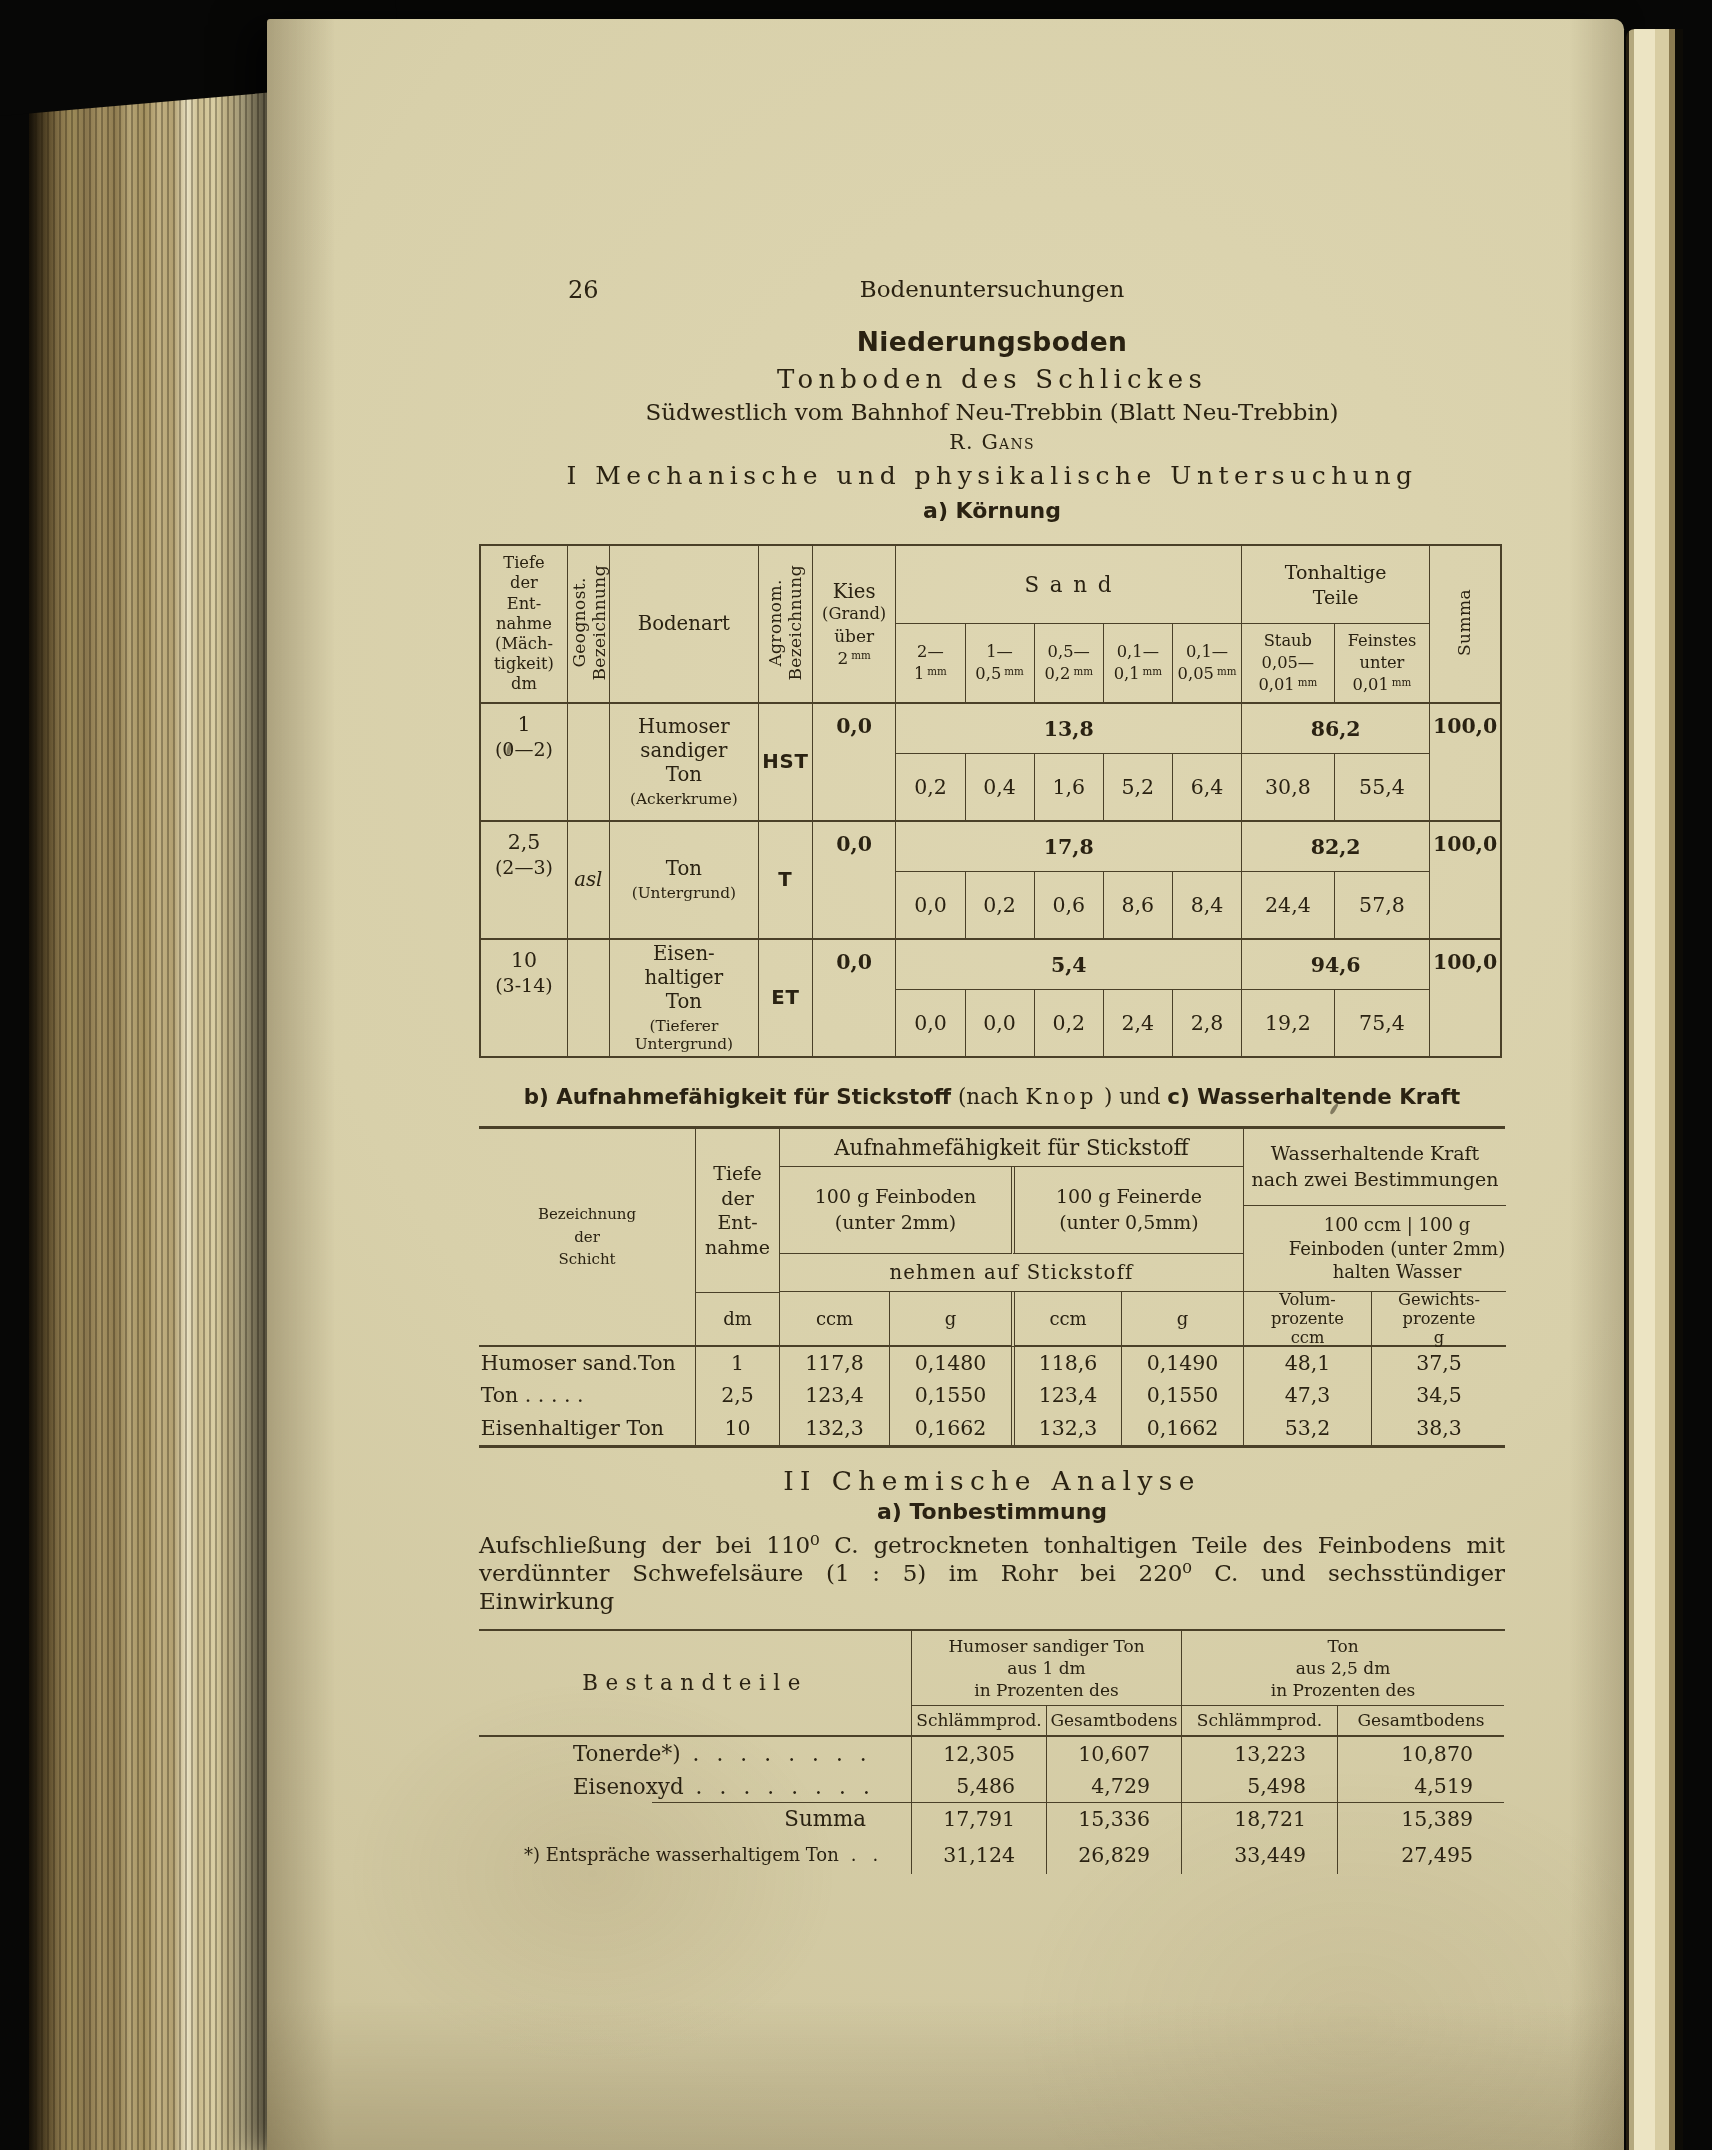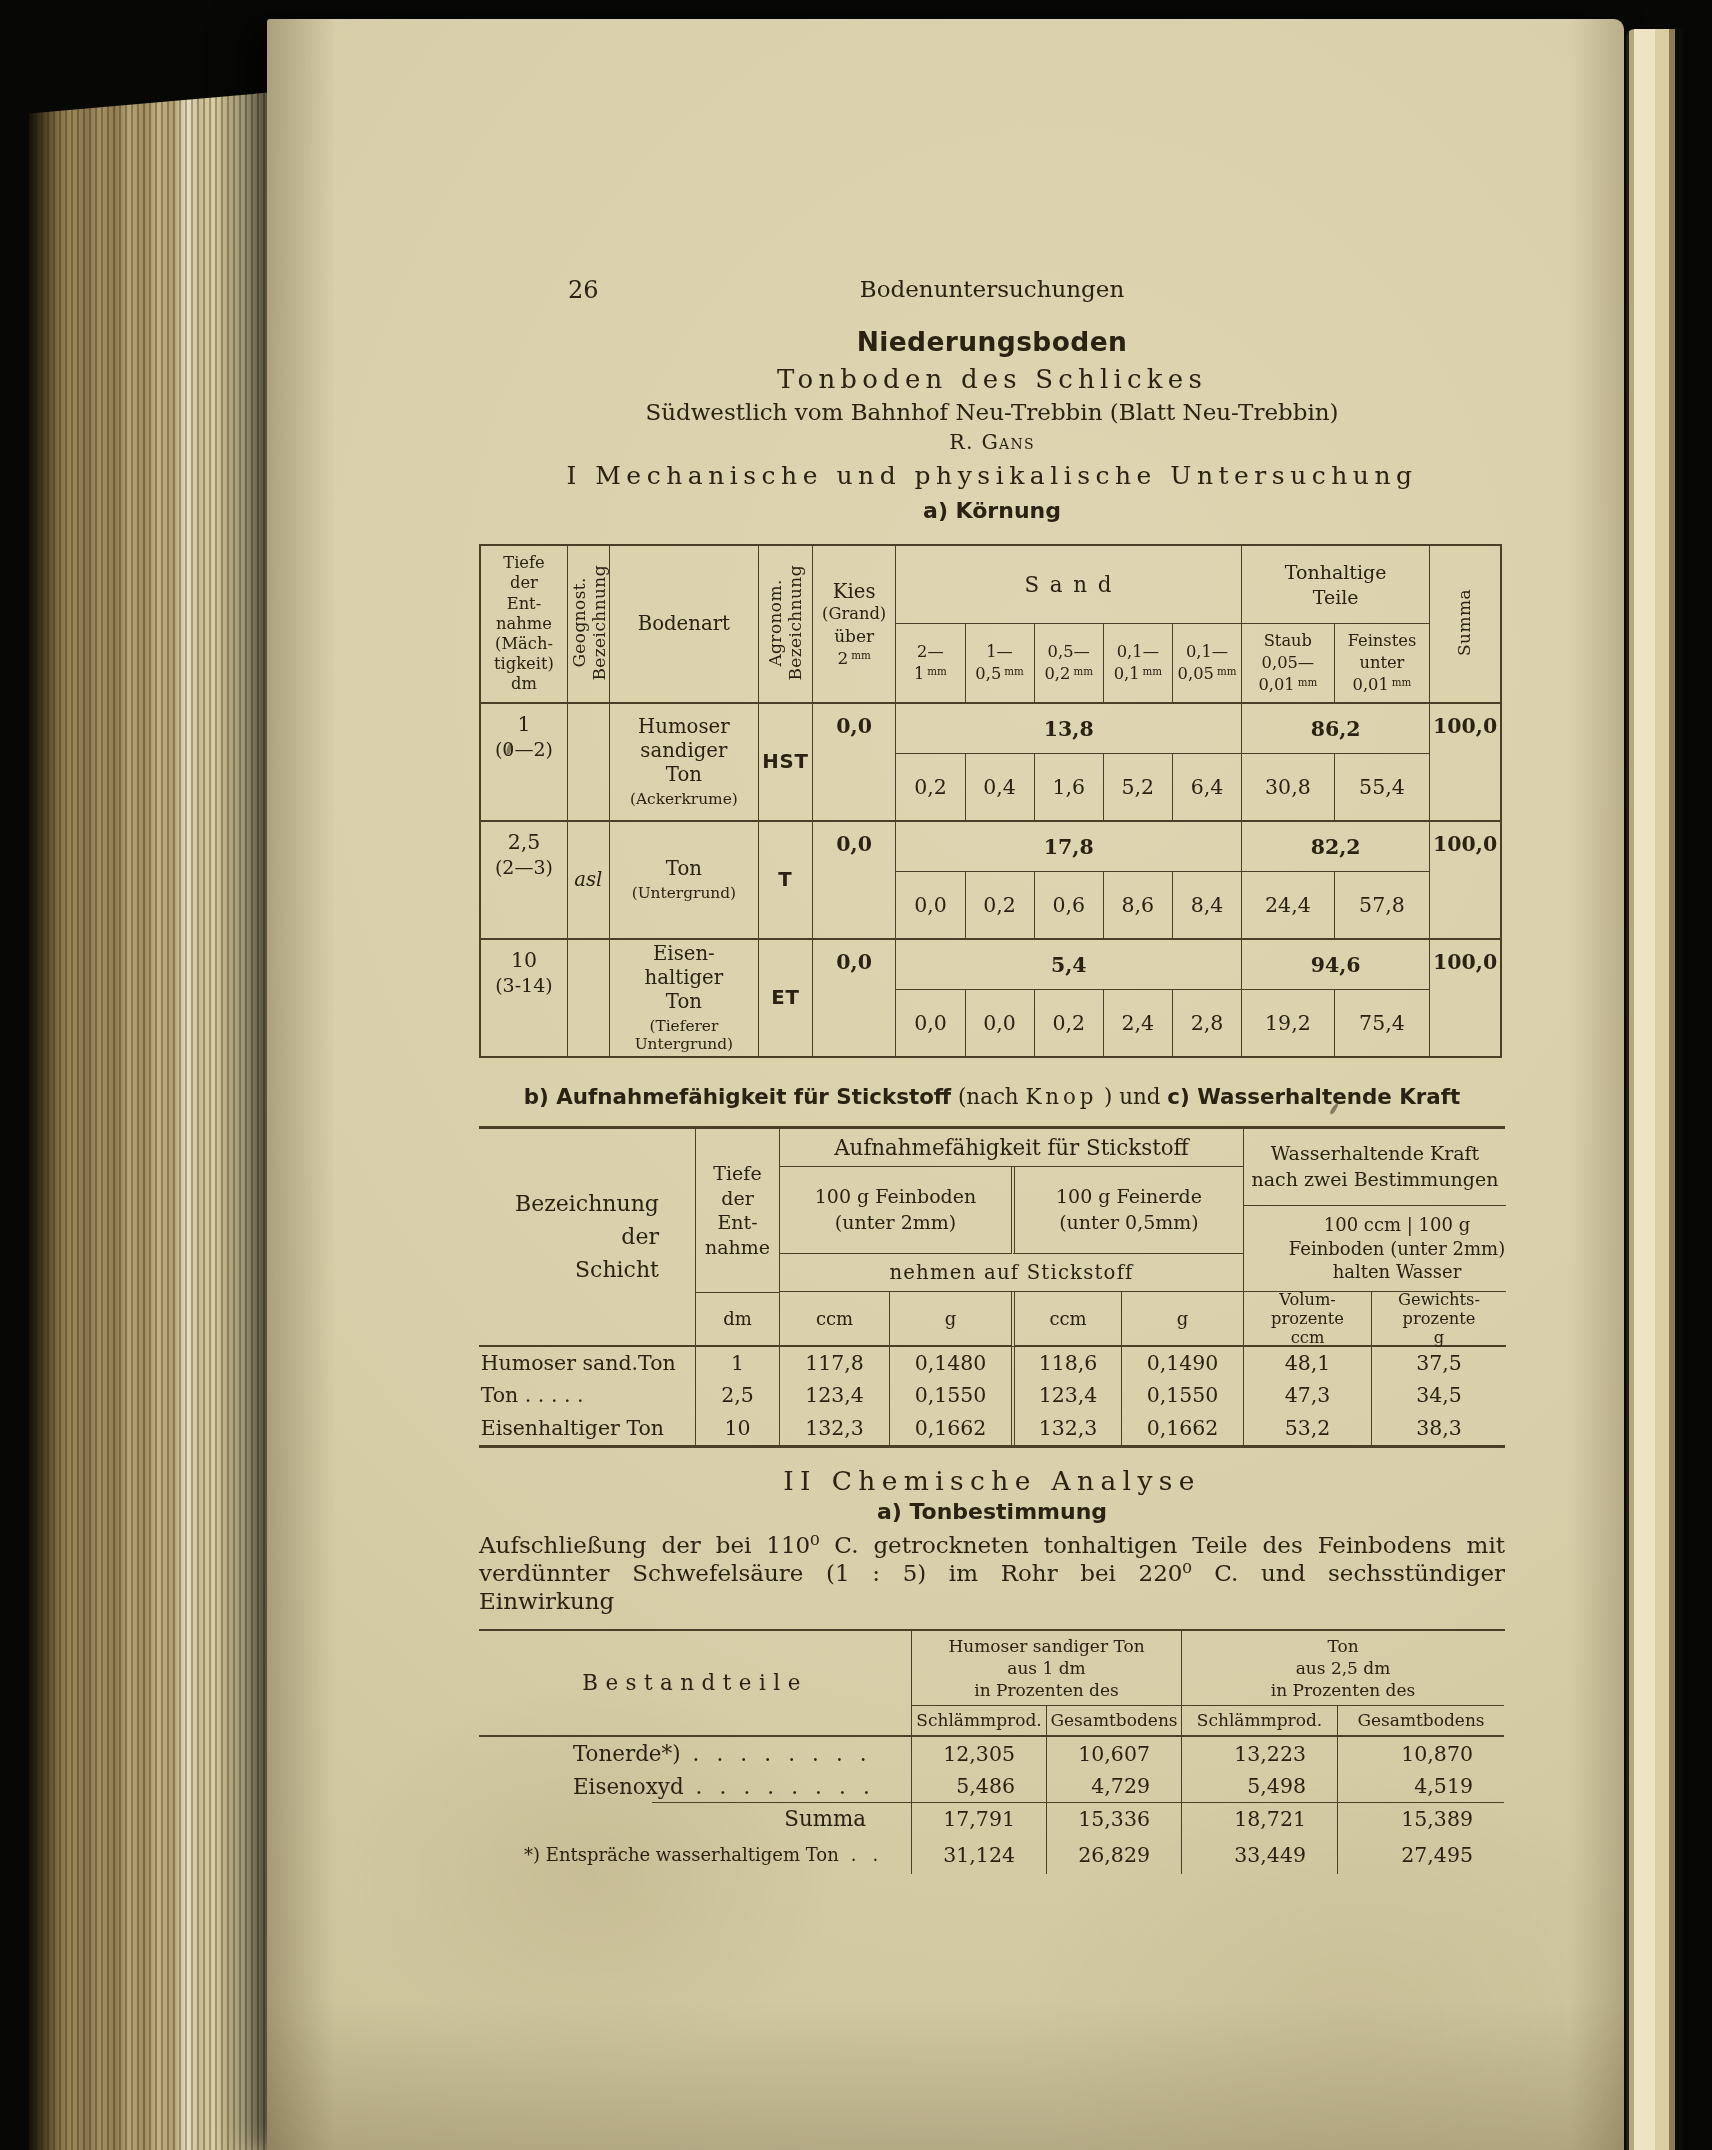--- a/index.html
+++ b/index.html
@@ -85,21 +85,21 @@
   .t2{margin-top:17px;width:1026px;display:grid;
       grid-template-columns:216px 84px 110px 122px 110px 122px 128px 135px;
       grid-template-rows:38px 39px 48px 38px 55px 33px 31px 34px;
       border-top:3px solid var(--line);border-bottom:3px solid var(--line);}
   .t2 .c{display:flex;align-items:center;justify-content:center;text-align:center;}
   .t2 .bl{border-left:1.5px solid var(--line);}
   .t2 .bld{border-left:4.3px double var(--line);}
   .t2 .bb{border-bottom:1.5px solid var(--line);}
   .t2 .bbm{border-bottom:2.4px solid var(--line);}
   .t2 .bt{border-top:1.5px solid var(--line);}
-  .t2 .hlabel{font-size:22px;line-height:1.5;text-align:right;}
+  .t2 .hlabel{font-size:15px;line-height:1.5;}
   .t2 .htiefe{font-size:19px;line-height:1.3;}
   .t2 .hdm{font-size:18px;}
   .t2 .hstick{font-size:21.4px;}
   .t2 .hsub{font-size:19px;line-height:1.35;}
   .t2 .hnehmen{font-size:19.7px;letter-spacing:.06em;}
   .t2 .hunit{font-size:18px;}
   .t2 .hwk{font-size:19px;line-height:1.35;}
   .t2 .hwkmid{font-size:18px;line-height:1.3;padding-left:44px;}
   .t2 .hvg{font-size:16.3px;line-height:1.18;}
   .t2 .rlabel{justify-content:flex-start;text-align:left;padding-left:1.7px;font-size:20.5px;}

